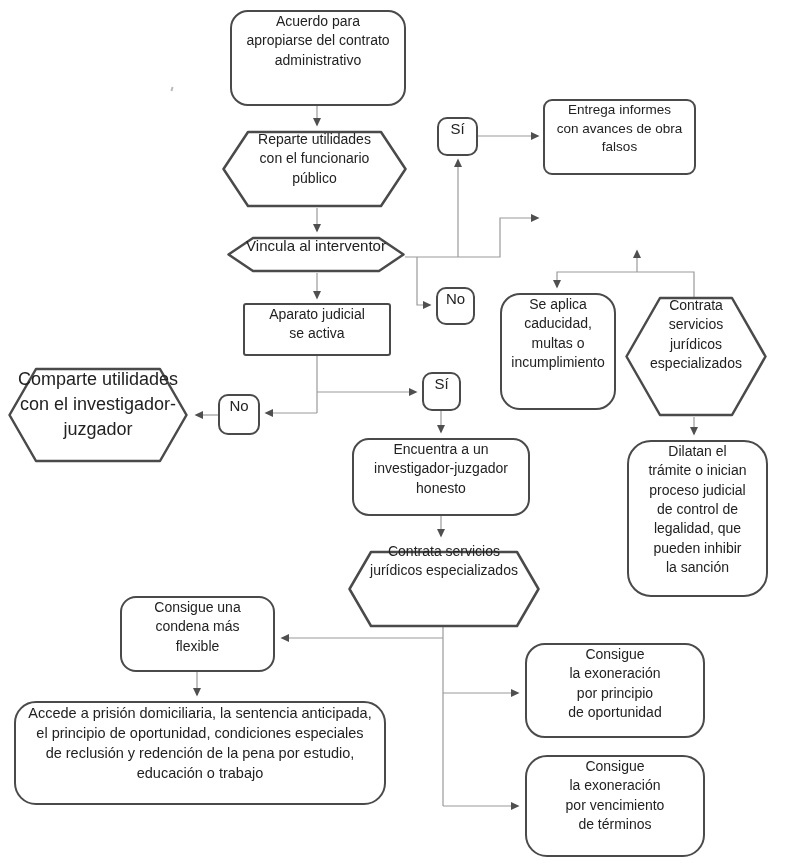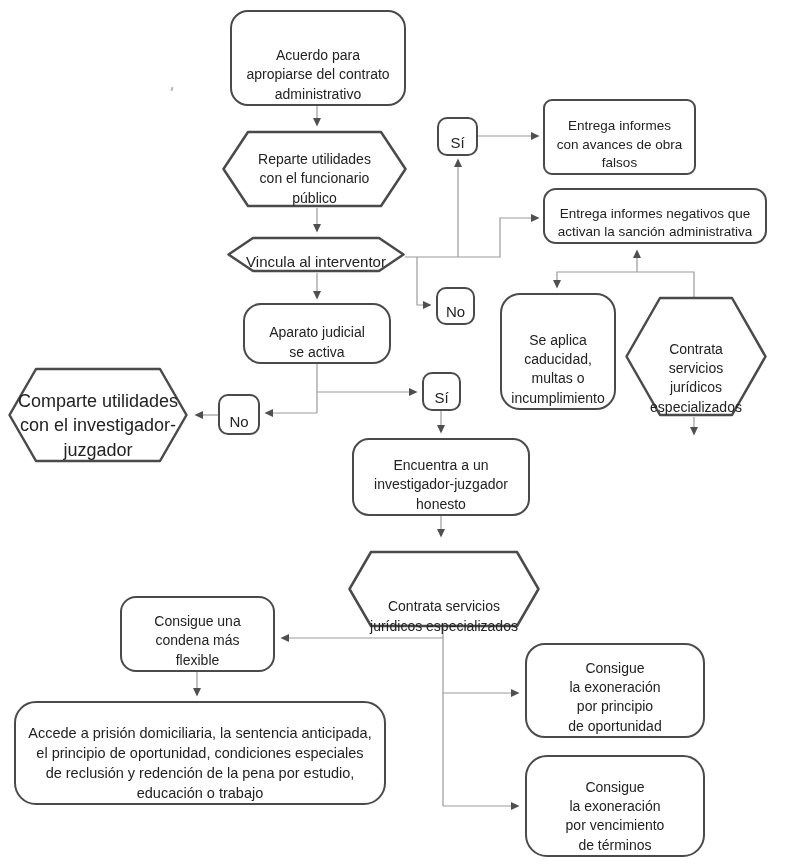--- a/index.html
+++ b/index.html
@@ -2,38 +2,38 @@
 <html><head>
 <meta charset="utf-8">
 <style>
   html,body { margin:0; padding:0; background:#ffffff; }
   #canvas {
     position:relative; width:792px; height:867px; background:#ffffff;
     font-family:"Liberation Sans", sans-serif; color:#222222; overflow:hidden;
   }
   #wires { position:absolute; left:0; top:0; width:792px; height:867px; }
   .node {
-    position:absolute; display:flex; align-items:flex-end; justify-content:center;
+    position:absolute; display:flex; align-items:flex-start; justify-content:center;
     text-align:center; box-sizing:border-box; font-size:13.5px; line-height:1.38;
   }
   .rect { background:#ffffff; border:2.4px solid #4a4a4a; }
   .hex { background:transparent; border:none; }
   .hex svg { position:absolute; left:0; top:0; width:100%; height:100%; }
   .hex .label { position:relative; }
   .label { white-space:pre-line; display:block; padding:0 4px; }
   .tag { font-size:15px; }
 
   #n-acuerdo          { left:230px; top:10px;  width:176px; height:96px;  border-radius:18px; font-size:14px; }
   #n-reparte          { left:222px; top:130px; width:185px; height:78px;  font-size:14px; }
   #n-si-top           { left:437px; top:117px; width:41px;  height:39px;  border-radius:10px; }
   #n-entrega-falsos   { left:543px; top:99px;  width:153px; height:76px;  border-radius:9px; }
   #n-vincula          { left:227px; top:236px; width:178px; height:37px;  font-size:15px; }
   #n-entrega-negativos{ left:543px; top:188px; width:224px; height:56px;  border-radius:13px; }
   #n-no-right         { left:436px; top:287px; width:39px;  height:38px;  border-radius:10px; }
-  #n-aparato          { left:243px; top:303px; width:148px; height:61px;  border-radius:18px; font-size:14px; }
+  #n-aparato          { left:243px; top:303px; width:148px; height:53px;  border-radius:3px; font-size:14px; }
   #n-se-aplica        { left:500px; top:293px; width:116px; height:117px; border-radius:20px; font-size:14px; }
   #n-contrata-right   { left:625px; top:296px; width:142px; height:121px; font-size:14px; }
   #n-comparte         { left:8px;   top:367px; width:180px; height:96px;  font-size:18px; }
   #n-no-left          { left:218px; top:394px; width:42px;  height:41px;  border-radius:10px; }
   #n-si-mid           { left:422px; top:372px; width:39px;  height:39px;  border-radius:10px; }
   #n-encuentra        { left:352px; top:438px; width:178px; height:78px;  border-radius:17px; font-size:14px; }
   #n-dilatan          { left:627px; top:440px; width:141px; height:157px; border-radius:24px; font-size:14px; }
   #n-contrata-center  { left:348px; top:542px; width:192px; height:94px;  font-size:14px; }
   #n-condena          { left:120px; top:596px; width:155px; height:76px;  border-radius:16px; font-size:14px; }
   #n-accede           { left:14px;  top:701px; width:372px; height:104px; border-radius:22px; font-size:14.5px; }
@@ -106,24 +106,20 @@
 falsos</span>
   </div>
 
   <div class="node hex" id="n-vincula">
     <svg viewBox="0 0 178 37">
         <polygon points="1.5,18.5 26,2 152,2 176.5,18.5 152,35 26,35" fill="#ffffff" stroke="#4a4a4a" stroke-width="2.5" stroke-linejoin="round"></polygon>
       </svg>
     <span class="label">Vincula al interventor</span>
   </div>
 
-  <div class="node rect" id="n-entrega-negativos">
-    <span class="label">Entrega informes negativos que
-activan la sanción administrativa</span>
-  </div>
 
   <div class="node rect tag" id="n-no-right">
     <span class="label">No</span>
   </div>
 
   <div class="node rect" id="n-aparato">
     <span class="label">Aparato judicial
 se activa</span>
   </div>
 
@@ -160,20 +156,29 @@
   <div class="node rect tag" id="n-si-mid">
     <span class="label">Sí</span>
   </div>
 
   <div class="node rect" id="n-encuentra">
     <span class="label">Encuentra a un
 investigador-juzgador
 honesto</span>
   </div>
 
+  <div class="node rect" id="n-dilatan">
+    <span class="label">Dilatan el
+trámite o inician
+proceso judicial
+de control de
+legalidad, que
+pueden inhibir
+la sanción</span>
+  </div>
 
   <div class="node hex" id="n-contrata-center">
     <svg viewBox="0 0 192 78">
         <polygon points="1.5,39 23,2 169,2 190.5,39 169,76 23,76" fill="#ffffff" stroke="#4a4a4a" stroke-width="2.5" stroke-linejoin="round"></polygon>
       </svg>
     <span class="label">Contrata servicios
 jurídicos especializados</span>
   </div>
 
   <div class="node rect" id="n-condena">

